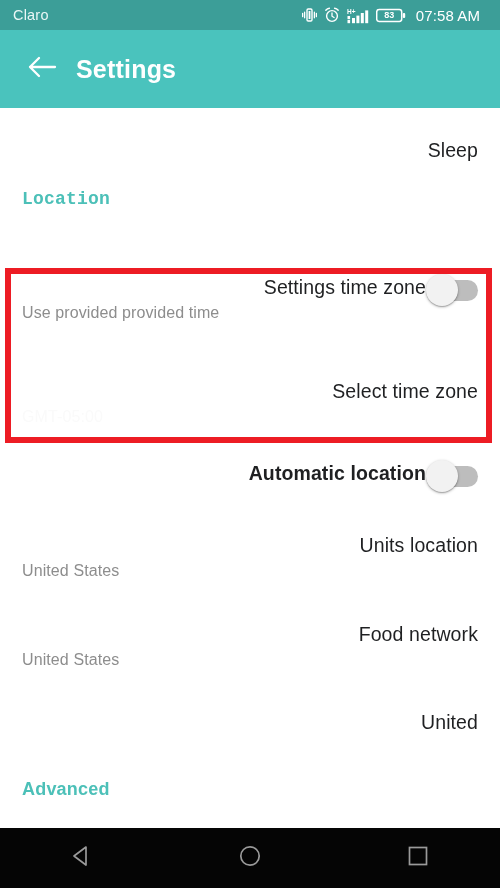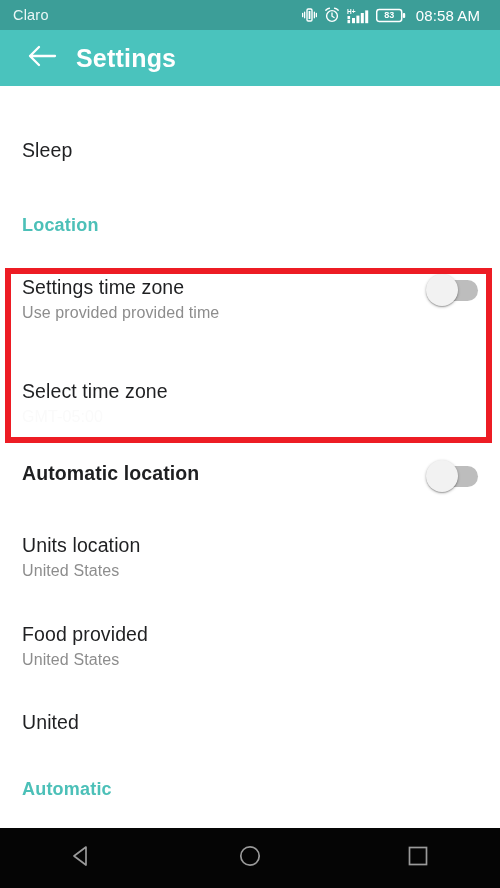--- a/index.html
+++ b/index.html
@@ -40,21 +40,21 @@
   .batt-wrap { position:relative; display:flex; align-items:center; }
   .batt-num {
     position:absolute; left:0; right:3px; top:0; bottom:0;
     display:flex; align-items:center; justify-content:center;
     font-size:9px; color:#ffffff; font-weight:bold;
   }
 
   
   .app-bar {
     position:absolute; top:30px; left:0;
-    width:500px; height:56px;
+    width:500px; height:78px;
     background:#4ac3bd;
     display:flex; align-items:center;
   }
   .back-btn {
     width:56px; height:56px; margin-left:14px;
     display:flex; align-items:center; justify-content:center;
     cursor:pointer;
   }
   .app-title {
     font-size:25px; font-weight:bold; color:#ffffff;
@@ -68,21 +68,21 @@
     background:#ffffff;
   }
   .row {
     position:absolute; left:0; width:500px;
     padding:0 22px;
     display:flex; align-items:flex-start;
   }
   .row-texts { flex:1 1 auto; min-width:0; }
   .row-title {
     font-size:19.5px; color:#1f2022; line-height:26px;
-    letter-spacing:.1px; white-space:nowrap;
+    letter-spacing:.1px; white-space:nowrap;text-align:right;
   }
   .row-sub {
     font-size:16px; color:#8d8d8d; line-height:23px;
     letter-spacing:.1px; white-space:nowrap; margin-top:1px;
   }
   .row-sub.ghost { color:#fafafa; }
   .section-header {
     position:absolute; left:0; width:500px; padding:0 22px;
     font-size:18px; font-weight:bold; color:#4cc0b8;
     letter-spacing:.2px;
@@ -168,42 +168,42 @@
       </span>
 
       <span class="batt-wrap">
         <svg width="30" height="15" viewBox="0 0 30 15">
           <rect x="0.7" y="1.5" width="25" height="12" rx="2.4" fill="none" stroke="#ffffff" stroke-width="1.5"></rect>
           <rect x="26.8" y="5" width="2.4" height="5" rx="1" fill="#ffffff"></rect>
         </svg>
         <span class="batt-num">83</span>
       </span>
 
-      <span class="clock">08:58 AM</span>
+      <span class="clock">07:58 AM</span>
     </div>
   </div>
 
   <div class="app-bar">
     <div class="back-btn">
       <span>
         <svg width="30" height="24" viewBox="0 0 30 24">
           <path d="M28 12H3M12 3L3 12l9 9" stroke="#ffffff" stroke-width="2.3" fill="none" stroke-linecap="round" stroke-linejoin="round"></path>
         </svg>
       </span>
     </div>
     <div class="app-title">Settings</div>
   </div>
 
   <div class="list" id="list">
       <div class="row" style="top: 29px;">
         <div class="row-texts">
           <div class="row-title">Sleep</div>
         </div>
       </div>
-      <div class="section-header" style="top: 107px;">Location</div>
+      <div class="section-header" style="top: 81px; font-family: Liberation Mono, monospace;">Location</div>
       <div class="row" style="top: 166px;">
         <div class="row-texts">
           <div class="row-title">Settings time zone</div>
           <div class="row-sub">Use provided provided time</div>
         </div>
         <div class="toggle">
           <div class="track"></div>
           <div class="thumb"></div>
         </div>
       </div>
@@ -223,30 +223,30 @@
         </div>
       </div>
       <div class="row" style="top: 424px;">
         <div class="row-texts">
           <div class="row-title">Units location</div>
           <div class="row-sub">United States</div>
         </div>
       </div>
       <div class="row" style="top: 513px;">
         <div class="row-texts">
-          <div class="row-title">Food provided</div>
+          <div class="row-title">Food network</div>
           <div class="row-sub">United States</div>
         </div>
       </div>
       <div class="row" style="top: 601px;">
         <div class="row-texts">
           <div class="row-title">United</div>
         </div>
       </div>
-      <div class="section-header" style="top: 671px;">Automatic</div>
+      <div class="section-header" style="top: 671px;">Advanced</div>
     </div>
 
   <div class="highlight-box" id="highlight" style="left: 5px; top: 268px; width: 487px; height: 175px;"></div>
 
   <div class="nav-bar">
     <div class="nav-btn">
       <span>
         <svg width="26" height="26" viewBox="0 0 26 26">
           <path d="M17 4L5 13l12 9z" fill="none" stroke="#9a9a9a" stroke-width="1.7" stroke-linejoin="round"></path>
         </svg>

